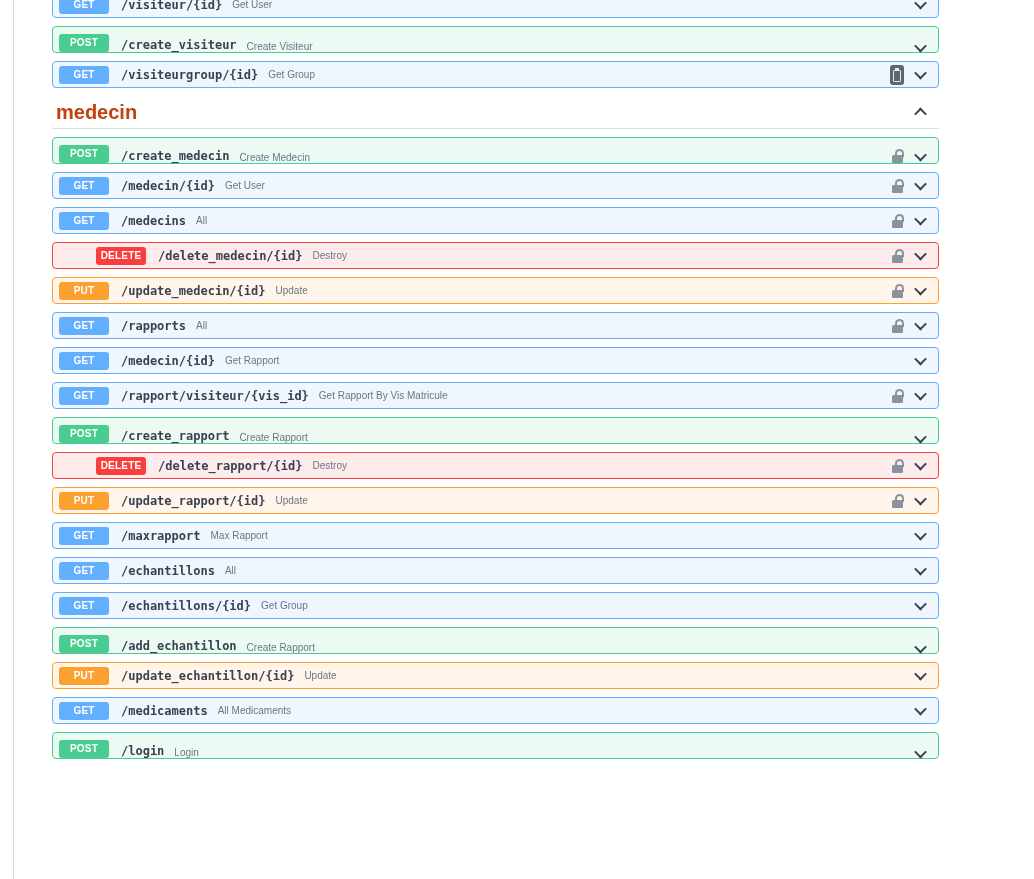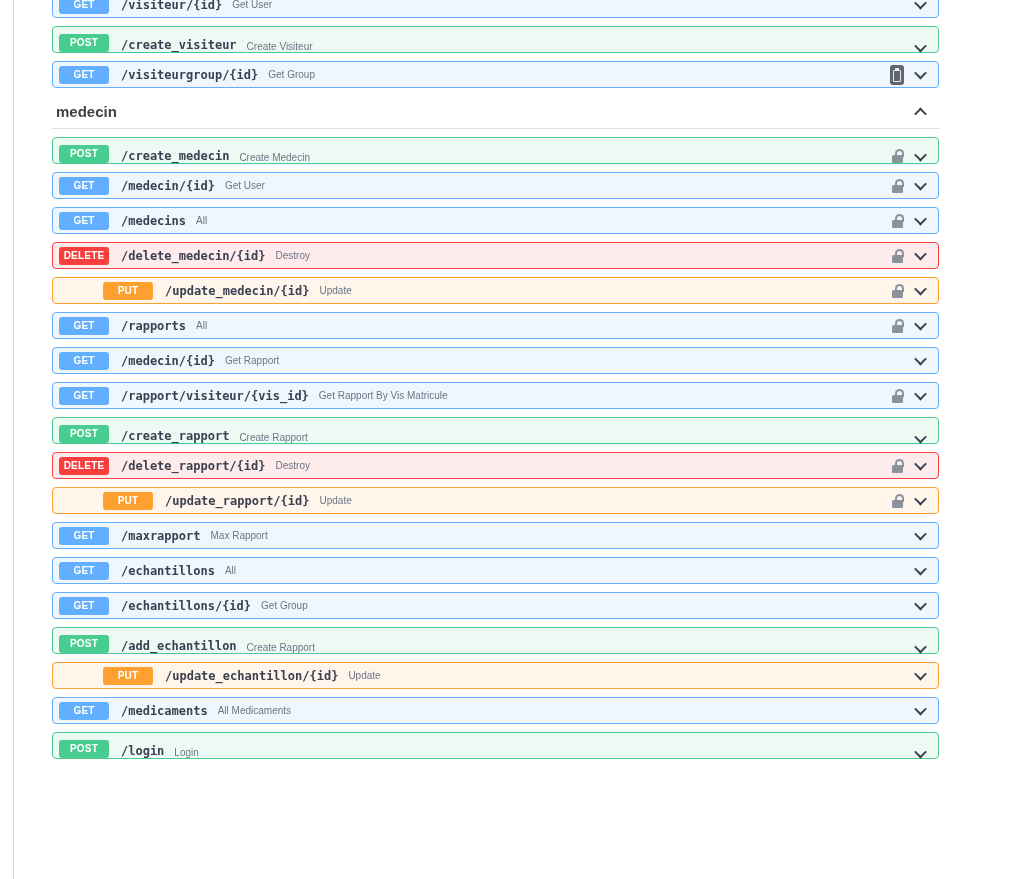--- a/index.html
+++ b/index.html
@@ -15,35 +15,35 @@
   .content { position:absolute; left:40px; top:0; width:887px; }
 
   
   .section-head {
     display:flex; align-items:center; justify-content:space-between;
     margin:14px 0 8px 0; padding:0 14px 6px 4px;
     border-bottom:1px solid rgba(59,65,81,.18);
     cursor:pointer;
   }
   .section-title {
-    font-size:15px; font-weight:bold; color:#404040; line-height:20px;
+    font-size:20px; font-weight:bold; color:#c2410c; line-height:20px;
   }
 
   
   .op-row {
     display:flex; align-items:center;
     height:27px; margin-bottom:8px;
     border:1px solid; border-radius:4px;
     cursor:pointer;
   }
   .op-row.first-cut { margin-top:-9px; }
   .op-row.get    { background:#eff6fe; border-color:#61affe; }
   .op-row.post   { background:#edfaf3; border-color:#49cc90;align-items:flex-end; }
-  .op-row.delete { background:#feebeb; border-color:#f93e3e; }
-  .op-row.put    { background:#fff5ea; border-color:#fca130;padding-left:44px; }
+  .op-row.delete { background:#feebeb; border-color:#f93e3e;padding-left:37px; }
+  .op-row.put    { background:#fff5ea; border-color:#fca130; }
 
   .badge {
     width:50px; min-width:50px; height:18px; line-height:18px;
     margin-left:6px; border-radius:3px;
     font-size:10px; font-weight:bold; color:#ffffff; text-align:center;
     letter-spacing:.2px;
   }
   .get    > .badge { background:#61affe; }
   .post   > .badge { background:#49cc90; }
   .delete > .badge { background:#f93e3e; }

